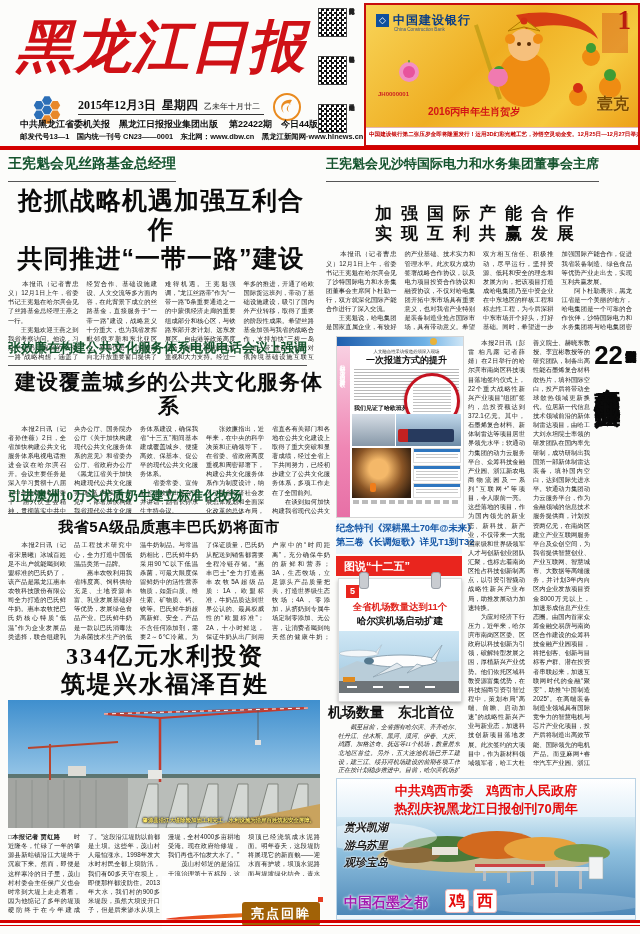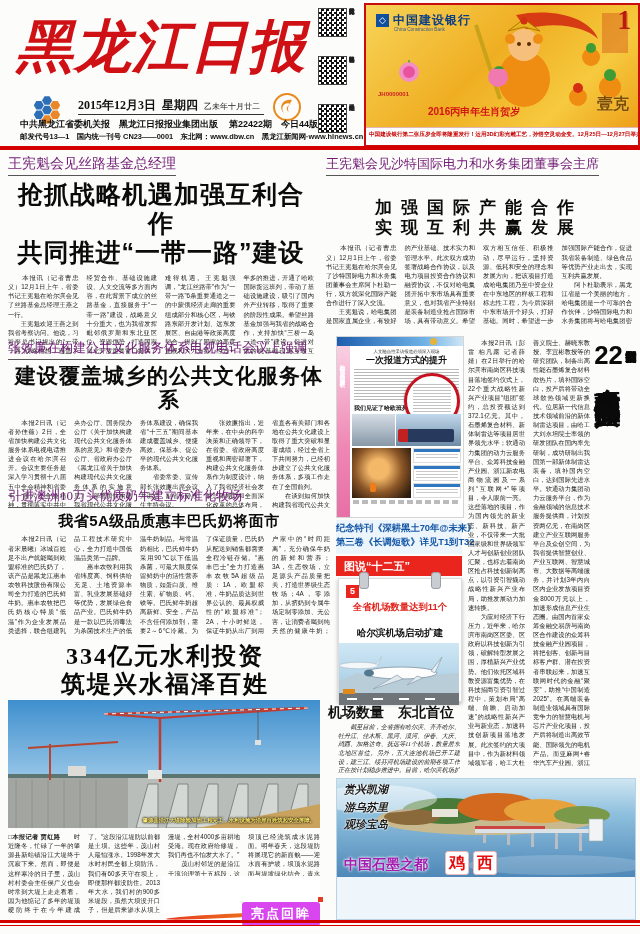--- a/index.html
+++ b/index.html
@@ -37,22 +37,22 @@
   .ccb-num1{position:absolute;right:7px;top:0px;font-family:"Liberation Serif","DejaVu Serif",serif;
      font-size:27px;font-weight:900;color:#b30e0e}
   .ccb-yike{position:absolute;right:9px;bottom:12px;font-family:"Liberation Serif","DejaVu Serif",serif;
      font-size:16px;font-weight:900;color:#7c4b00;text-shadow:0 0 1px #fbe08a}
   .ccb-theme{position:absolute;left:62px;bottom:8px;font-size:10px;font-weight:900;color:#d31515}
   .ccb-serial{position:absolute;left:12px;bottom:30px;font-size:6px;color:#c22;font-weight:bold}
   .ccb-caption{height:14px;background:#fff;border-top:1px solid #e3b6b6;color:#c40000;
      font-size:5.6px;line-height:13px;padding:0 3px;white-space:nowrap;overflow:hidden;font-weight:bold}
   .header-rule{left:0;top:146px;width:640px;height:4px;background:#d40000}
   
-  .kicker{font-family:"Liberation Serif","DejaVu Serif",serif;font-weight:400;color:#701a75;
-     display:inline-block;border-bottom:1px solid #555;padding-bottom:2px;white-space:nowrap}
+  .kicker{font-family:"Liberation Serif","DejaVu Serif",serif;font-weight:700;color:#14532d;
+     display:inline-block;border-bottom:1px solid #555;padding-bottom:8px;white-space:nowrap}
   .headline{font-weight:900;color:#0b0b0b;text-align:center;white-space:pre-line;line-height:1.16}
   .body-text{font-size:6.3px;line-height:1.45;text-align:justify;color:#1c1c1c;
      white-space:pre-line;overflow:hidden;column-gap:8px}
   .story-silk{left:8px;top:154px;width:306px}
   .story-silk .kicker{font-size:14px}
   .story-silk .headline{font-size:25px;letter-spacing:1px;margin-top:4px}
   .story-silk .body-text{margin-top:6px;height:88px;column-count:4}
   .story-saudi{left:326px;top:154px;width:306px}
   .story-saudi .kicker{font-size:13px}
   .story-saudi .headline{font-size:17px;letter-spacing:9px;margin-top:22px}
@@ -74,21 +74,21 @@
      text-shadow:0 0 2px #000,0 0 2px #000;font-weight:bold}
   .story-flood{left:8px;top:832px;width:312px;height:98px}
   .story-flood .body-text{height:98px;column-count:4}
   .flood-byline{font-weight:900;font-family:"Liberation Serif","DejaVu Serif",serif}
   
   .wuer-logo{left:162px;top:876px;width:158px;height:54px;background:#fff}
   .wuer-text{position:absolute;left:0;top:0;font-family:"Liberation Serif","DejaVu Serif",serif;
      font-style:italic;font-weight:900;font-size:28px;color:#e63c22;white-space:nowrap}
   .wuer-swoosh{position:absolute;left:4px;top:38px;width:118px;height:4px;border-radius:50%;
      background:linear-gradient(90deg,#e63c22,#f08519);transform:rotate(-3deg)}
-  .wuer-box{position:absolute;right:0;bottom:4px;background:#d946ef;color:#fff;font-weight:900;
+  .wuer-box{position:absolute;right:0;bottom:4px;background:#a16207;color:#fff;font-weight:900;
      font-size:13px;padding:3px 9px;border-radius:3px;letter-spacing:2px}
   .wuer-dot{position:absolute;right:-3px;bottom:28px;width:5px;height:5px;background:#e63c22}
   
   .thumb-page{left:336px;top:336px;width:126px;height:180px;background:#fff;border:1px solid #d5d5d5;overflow:hidden}
   .tp-top{height:9px;background:linear-gradient(90deg,#1f5fae,#6fb2e6 70%,#cfe6f6);position:relative}
   .tp-badge{position:absolute;right:26px;top:1px;width:7px;height:7px;border-radius:50%;background:#e8b23a}
   .tp-side{position:absolute;left:0;top:9px;bottom:0;width:13px;
      background:linear-gradient(#f9d0e2,#ef86b4 60%,#e770a6);display:flex;justify-content:center}
   .tp-side-text{writing-mode:vertical-rl;text-orientation:upright;font-size:5.5px;color:#fff;
      font-weight:900;margin-top:14px;letter-spacing:2px}
@@ -121,21 +121,21 @@
      color:#1456a6;font-weight:900;font-size:9.3px;text-align:center;line-height:1.5;padding-top:2px;white-space:nowrap}
   .tushuo-banner{left:336px;top:556px;width:126px;height:20px;background:#e9251e;color:#fff;
      font-size:11px;font-weight:900;line-height:20px;padding-left:8px;box-sizing:border-box}
   .calendar-card{left:338px;top:578px;width:122px;height:122px;background:#fff;border:1px solid #ddd;
      box-shadow:0 2px 4px rgba(0,0,0,.28)}
   .card-clip{position:absolute;top:-7px;width:8px;height:15px;background:#c9ccd1;border:1px solid #9aa0a8;border-radius:3px}
   .card-clip.c1{left:20px}.card-clip.c2{right:20px}
   .cc-num{position:absolute;left:7px;top:6px;width:13px;height:13px;background:#e9251e;color:#fff;
      font-weight:900;font-size:9px;line-height:13px;text-align:center}
   .cc-title{margin-top:22px;text-align:center;color:#e1231c;font-weight:900;font-size:9.4px;white-space:nowrap}
-  .cc-sub{text-align:center;color:#101010;font-weight:900;font-size:9.6px;margin-top:13px;white-space:nowrap}
+  .cc-sub{text-align:center;color:#101010;font-weight:900;font-size:9.6px;margin-top:1px;white-space:nowrap}
   .cc-art{margin-top:3px;height:62px;overflow:hidden}
   .airport-headline{left:328px;top:704px;width:126px;text-align:center;font-weight:900;font-size:14px;white-space:nowrap}
   .airport-note{left:338px;top:723px;width:122px;height:52px;font-size:6.1px;font-style:italic;
      font-family:"Liberation Serif","DejaVu Serif",serif;text-align:justify;color:#222;
      line-height:1.42;white-space:pre-line;overflow:hidden}
   .story-nangang-body{left:468px;top:338px;width:122px;height:436px;column-count:2}
   .nangang-headline-v{left:590px;top:342px;height:438px;width:36px;writing-mode:vertical-rl;
      text-orientation:upright;font-weight:900;font-size:26px;letter-spacing:1px;color:#0a0a0a;line-height:36px}
   .tcy{text-combine-upright:all}
   .nangang-kicker-v{left:624px;top:342px;height:260px;width:13px;writing-mode:vertical-rl;
@@ -452,20 +452,22 @@
 <div class="abs airport-note">　　截至目前，全省拥有哈尔滨、齐齐哈尔、牡丹江、佳木斯、黑河、漠河、伊春、大庆、鸡西、加格达奇、抚远等11个机场，数量居东北地区首位。另外，五大连池机场已开工建设，建三江、绥芬河机场建设的前期各项工作正在按计划稳步推进中。目前，哈尔滨机场扩建工程正在紧张施工中。</div>
 
 <div class="abs story-nangang-body body-text">　　本报2日讯（彭雷 柏凡露 记者薛婧）在2日举行的哈尔滨市南岗区科技项目落地签约仪式上，22个重大战略性新兴产业项目“组团”签约，总投资额达到372.1亿元。其中，石墨烯复合材料、新体制雷达等项目居世界领先水平；软通动力集团的动力云服务平台、众筹科技金融产业园、浙江新农电商物流园及一系列“互联网+”等项目，令人眼前一亮。这些落地的项目，作为国内领先的新业态、新科技、新产业，不仅带来一大批国家级和世界级领军人才与创新创业团队汇聚，也标志着南岗区抢占科技创新制高点，以引资引智撬动战略性新兴产业布局，助推发展动力加速转换。
 　　为应对经济下行压力，近年来，哈尔滨市南岗区区委、区政府以科技创新为引领，破解转型发展之困，厚植新兴产业优势。他们依托区域科教资源富集优势，在科技招商引资引智过程中，策划布局“高端、前瞻、启动加速”的战略性新兴产业与新业态，加速科技创新项目落地发展。此次签约的大项目中，作为新材料领域领军者，哈工大杜善义院士、赫晓东教授、李宜彬教授等的研究团队，制备出高性能石墨烯复合材料散热片，填补国际空白，投产后将带动全球散热领域更新换代。位居新一代信息技术领域前沿的新体制雷达项目，由哈工大刘永坦院士率领的研发团队在国内率先研制，成功研制出我国第一部新体制雷达装备，填补国内空白，达到国际先进水平。软通动力集团动力云服务平台，作为金融领域的信息技术服务提供商，计划投资两亿元，在南岗区建立产业互联网服务平台及众创空间，为我省提供智慧创业、产业互联网、智慧城市、大数据等高端服务，并计划3年内向区内企业发放项目资金8000万元以上，加速形成信息产业生态圈。由国内首家众筹金融交易所与南岗区合作建设的众筹科技金融产业园项目，将把创客、创新与目标客户群、潜在投资者串联起来，加速互联网时代的金融“聚变”，助推“中国制造2025”。在高端装备制造业领域具有国际竞争力的智慧电机与芯片产业化项目，投产后将制造出高效节能、国际领先的电机产品。而亚麻网+睿华汽车产业园、浙江新农电商产业园、东北亚绿色农产品电子商务交易中心等一系列“互联网+”项目，将为南岗区新科技、新业态带来勃勃生机。南岗区委书记王春生介绍说，此次落地的企业大多数是国内或国际的行业领军者，签约项目极具引领性、创新性与前瞻性，顺应地方发展预期，将有力调整南岗区产业结构，转换发展动力，并带动全省及哈尔滨市科技创新创业产业步入发展快车道。（下转第四版）</div>
 <div class="abs nangang-headline-v">
   <span class="tcy">22</span><span>个重大项目布局战略性新兴产业</span>
 </div>
 <div class="abs nangang-kicker-v">哈尔滨南岗区引资引智抢占科技创新制高点</div>
 
 <div class="abs jixi-ad">
+  <div class="jx-head">中共鸡西市委　鸡西市人民政府
+热烈庆祝黑龙江日报创刊70周年</div>
   <div class="jx-photo">
     <svg width="298" height="98" viewBox="0 0 298 98">
       <defs>
         <linearGradient id="wat" x1="0" y1="0" x2="0" y2="1">
           <stop offset="0" stop-color="#cfe6f2"></stop>
             <stop offset="0.35" stop-color="#8fc0de"></stop>
             <stop offset="1" stop-color="#4e88b8"></stop>
         </linearGradient>
       </defs>
       <rect width="298" height="98" fill="url(#wat)"></rect>

